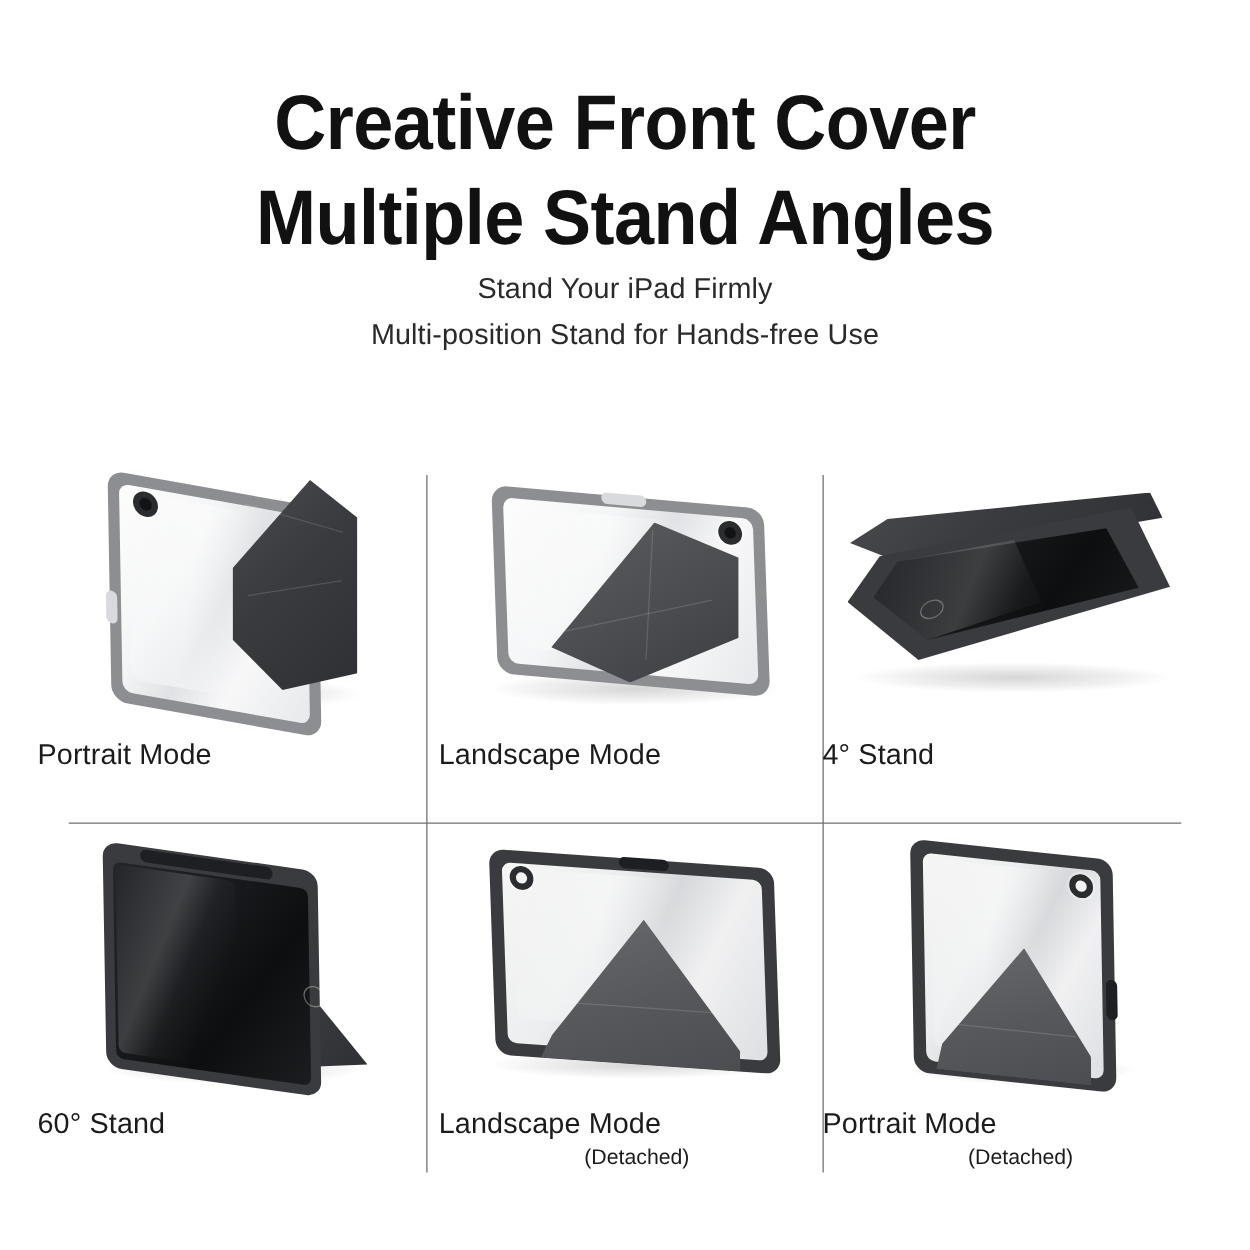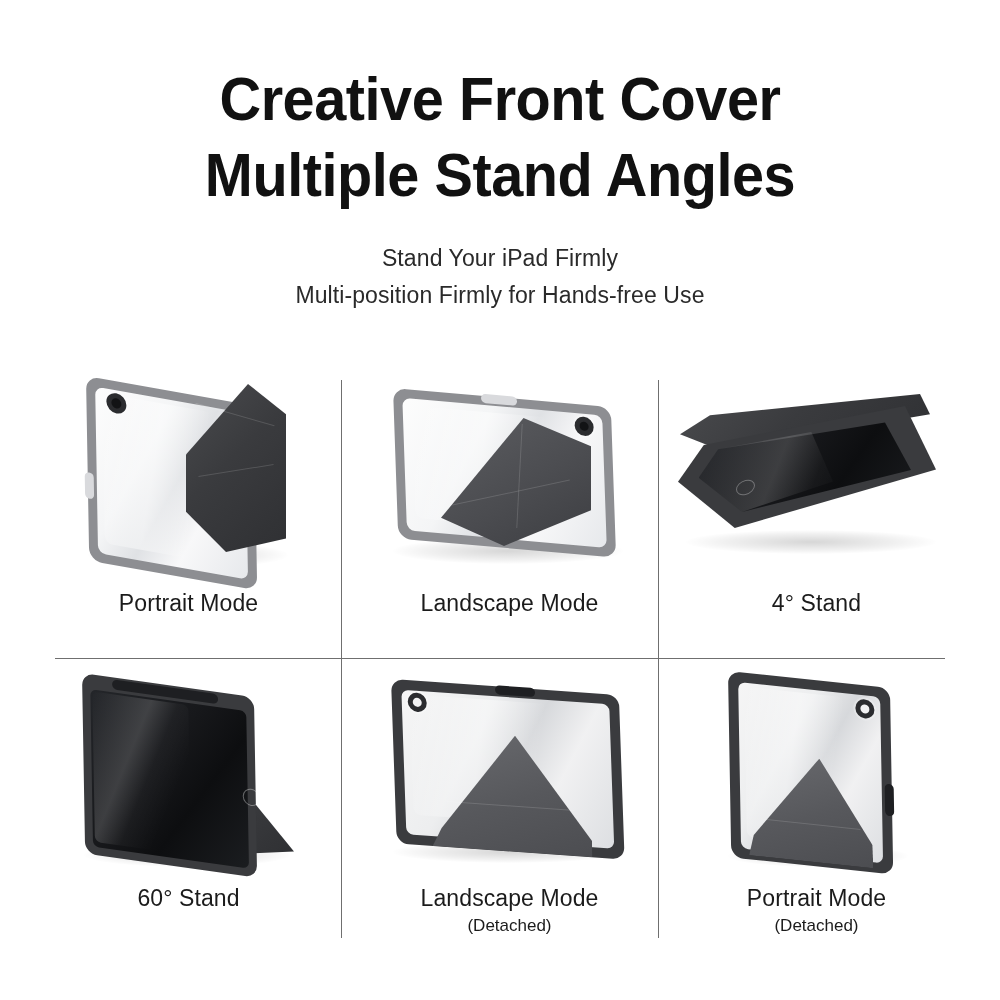--- a/index.html
+++ b/index.html
@@ -38,21 +38,21 @@
   #title-line-2 { margin-top: 2px; }
 
   .subtitle-line {
     font-size: 23px;
     line-height: 37px;
     font-weight: normal;
     color: #2a2a2a;
     letter-spacing: 0.1px;
     white-space: nowrap;
   }
-  #subtitle-line-1 { margin-top: 28px; }
+  #subtitle-line-1 { }
 
   
   #grid {
     position: absolute;
     left: 0; top: 0;
     width: 1000px;
     height: 1000px;
   }
   .divider-h {
     position: absolute;
@@ -82,21 +82,21 @@
   .cell-c1 { left: 30px; }
   .cell-c2 { left: 351px; }
   .cell-c3 { left: 658px; }
 
   .stage {
     position: relative;
     width: 100%;
     height: 205px;
   }
   .caption {
-    text-align: center;
+    text-align: left;
     font-size: 23px;
     line-height: 28px;
     color: #1b1b1b;
     letter-spacing: 0.1px;
   }
   .caption-sub {
     text-align: center;
     font-size: 17px;
     line-height: 24px;
     color: #1b1b1b;
@@ -184,21 +184,21 @@
     pointer-events: none;
   }
 </style>
 </head>
 <body>
 
 <div id="header">
   <div class="title-line" id="title-line-1">Creative Front Cover</div>
   <div class="title-line" id="title-line-2">Multiple Stand Angles</div>
   <div class="subtitle-line" id="subtitle-line-1">Stand Your iPad Firmly</div>
-  <div class="subtitle-line" id="subtitle-line-2">Multi-position Firmly for Hands-free Use</div>
+  <div class="subtitle-line" id="subtitle-line-2">Multi-position Stand for Hands-free Use</div>
 </div>
 
 <div id="grid">
 
   <div class="divider-h"></div>
   <div class="divider-v" id="divider-v-1"></div>
   <div class="divider-v" id="divider-v-2"></div>
 
   <div class="cell cell-r1 cell-c1">
     <div class="stage">

